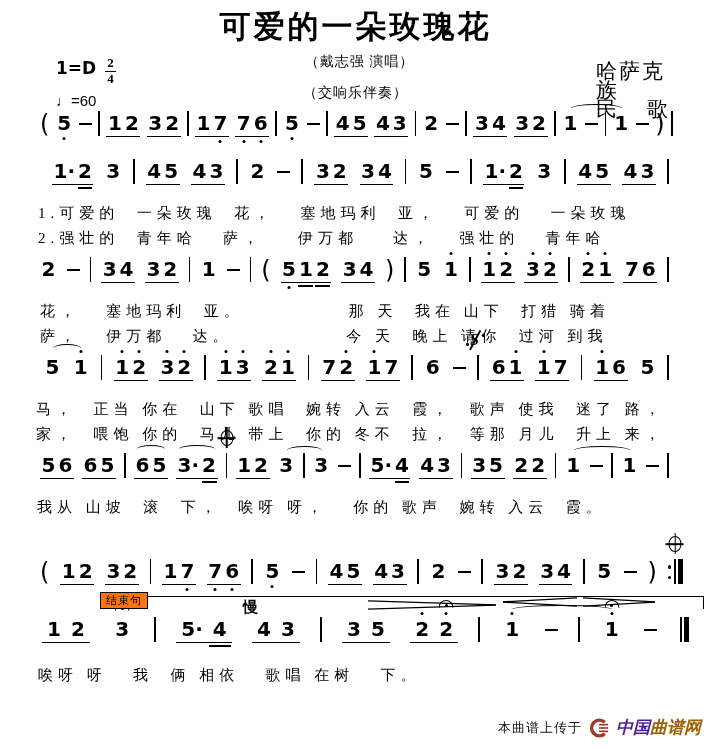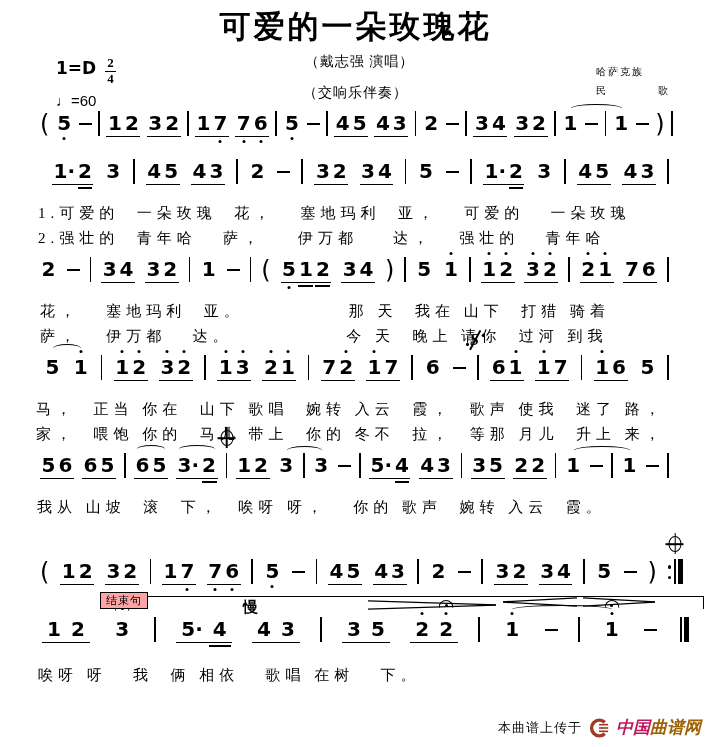--- a/index.html
+++ b/index.html
@@ -11,21 +11,21 @@
            font-size:31px; font-weight:bold; letter-spacing:3px; }
   .performer { position:absolute; top:53px; left:8px; right:0; text-align:center; font-size:14px; letter-spacing:1px;}
   .accomp { position:absolute; top:84px; left:0; right:0; text-align:center; font-size:14px; letter-spacing:1px;}
   .keyblock { position:absolute; left:56px; top:58px; display:flex; gap:9px; align-items:flex-start;
               font-family:"DejaVu Sans",sans-serif; font-size:17px; font-weight:bold; }
   .frac { display:inline-flex; flex-direction:column; align-items:center;
           font:bold 13px/1.15 "Liberation Serif",serif; margin-top:-2px;}
   .frac b { border-bottom:1.3px solid #000; padding:0 2px;}
   .frac i { font-style:normal; }
   .tempo { position:absolute; left:56px; top:92px; font-family:Liberation Sans, sans-serif; font-size:15px; }
-  .origin { position:absolute; left:596px; top:62px; width:72px; font-size:10px; letter-spacing:2px; line-height:19px;}
+  .origin { position:absolute; left:596px; top:62px; width:72px; font-size:21px; letter-spacing:2px; line-height:19px;}
   .origin .o2 { display:flex; justify-content:space-between; letter-spacing:0; }
 
   
   .lineblock { position:absolute; }
   .l1 { top:112px; left:40px; right:38px; }
   .l2 { top:160px; left:52px; right:42px; }
   .l3 { top:258px; left:40px; right:42px; }
   .l4 { top:356px; left:44px; right:42px; }
   .l5 { top:454px; left:40px; right:42px; }
   .l6 { top:560px; left:40px; right:28px; }
@@ -66,36 +66,36 @@
   .lyr { white-space:pre; font-size:15px; letter-spacing:5px; margin-top:9px; line-height:21px; }
   .lyr + .lyr { margin-top:4px; }
   .l2 .lyr { margin-left:-14px; }
   .l4 .lyr { margin-left:-8px; }
   .l5 .lyr { margin-left:-3px; }
   .l7 .lyr { margin-left:-4px; margin-top:13px; }
 
   
   .ov-bracket { position:absolute; left:100px; top:596px; width:602px; height:12px;
                 border-top:1.5px solid #000; border-left:1.5px solid #000; border-right:1.5px solid #000; }
-  .ov-label { position:absolute; left:-1px; top:-5px; background:#fca5a5; border:1px solid #000;
+  .ov-label { position:absolute; left:-1px; top:-5px; background:#f97316; border:1px solid #000;
               font-size:11px; padding:0 5px; line-height:15px; letter-spacing:1px; }
   .ov-slow { position:absolute; left:243px; top:598px; font-size:15px; font-weight:bold; }
   .ov-segno { position:absolute; left:468px; top:330px; width:14px; height:20px; }
   .sg-s::before { content:"S"; font:italic bold 16px/20px "Liberation Serif",serif; position:absolute; left:2px; }
   .sg-line { position:absolute; left:50%; top:-1px; width:1.5px; height:22px; background:#000;
              transform:translateX(-50%) rotate(28deg); }
   .sg-d1,.sg-d2 { position:absolute; width:2.6px; height:2.6px; border-radius:50%; background:#000; }
   .sg-d1 { left:-2px; bottom:4px; } .sg-d2 { right:-3px; top:4px; }
   .hp { position:absolute; }
 
   
   .footer { position:absolute; right:10px; bottom:8px; display:flex; align-items:center; gap:7px;margin-top:40px; }
   .up-txt { font-size:13px; color:#111; letter-spacing:1px; }
   .site { font:italic bold 17px "Liberation Serif",serif; }
-  .site .cn { color:#be185d; } .site .rest { color:#a16207; }
+  .site .cn { color:#4c1d95; } .site .rest { color:#a16207; }
 </style>
 </head>
 <body>
 
 <div id="page">
   <div class="title">可爱的一朵玫瑰花</div>
   <div class="performer">（戴志强 演唱）</div>
   <div class="accomp">（交响乐伴奏）</div>
   <div class="keyblock">
     <span>1=D</span>

